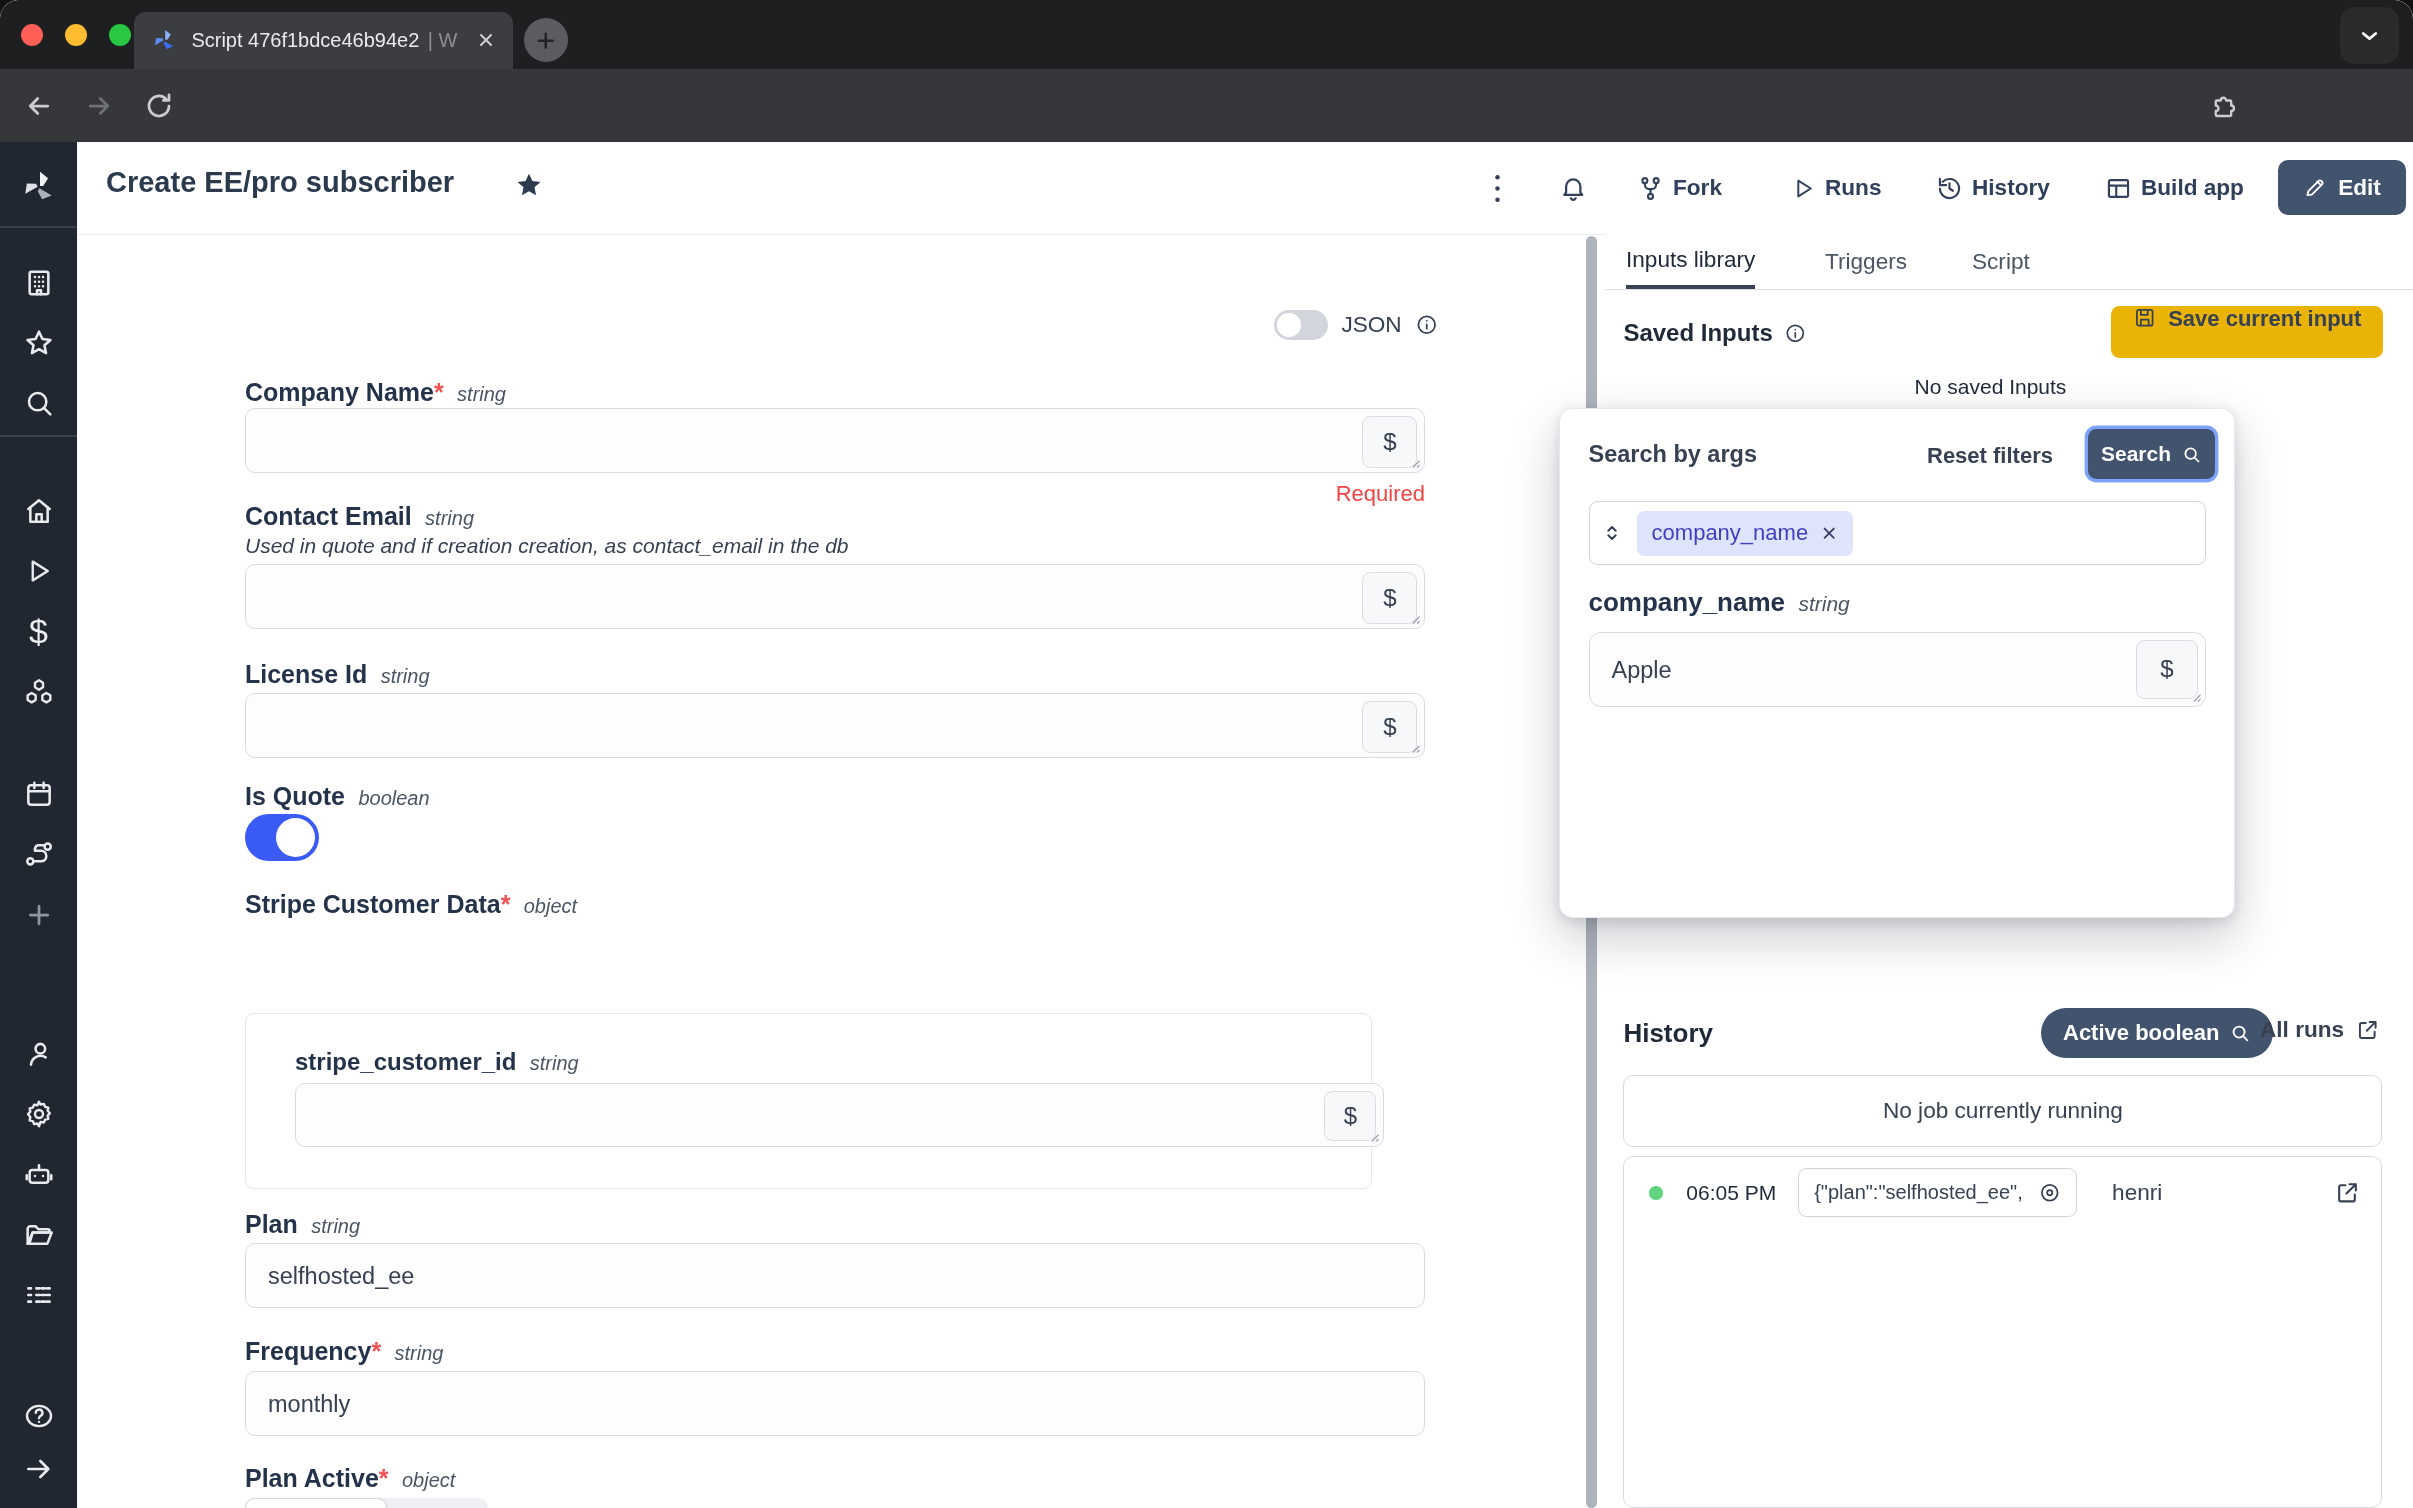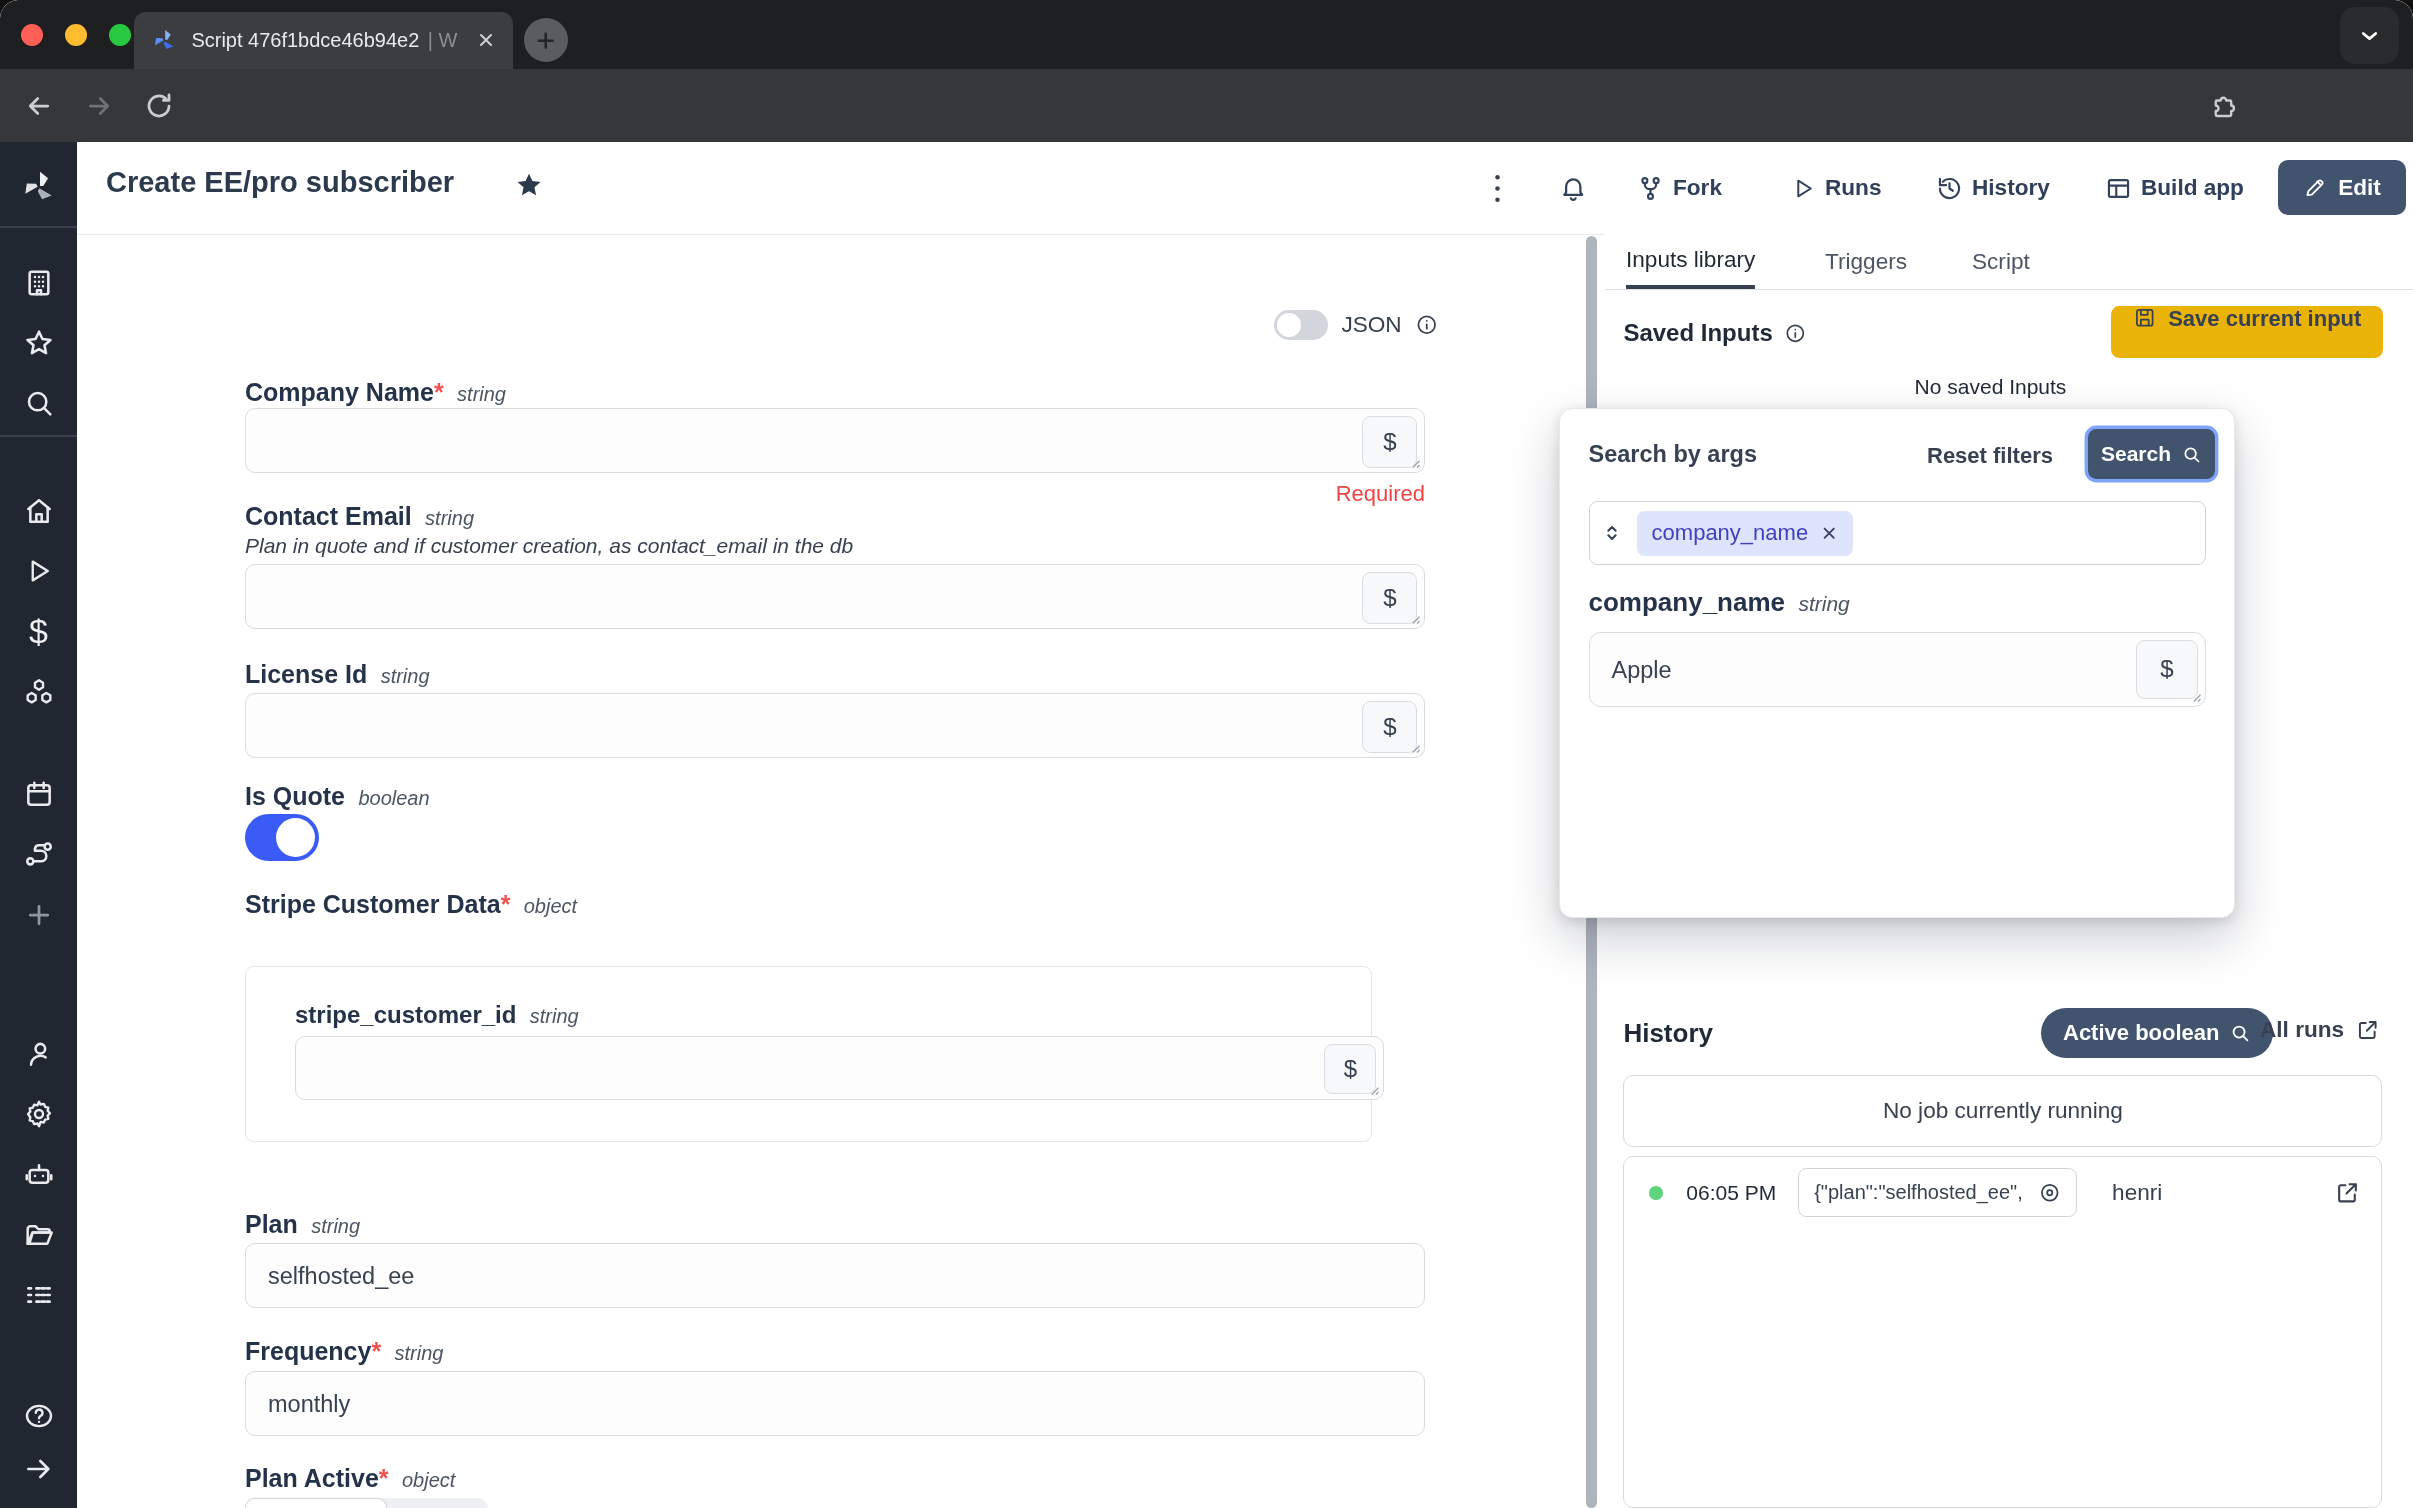--- a/index.html
+++ b/index.html
@@ -336,21 +336,21 @@
         <span class="dollar">$</span>
         <svg class="grip" width="15" height="15" viewBox="0 0 18 18" stroke="#9ca3af" stroke-width="1.6">
             <path d="M15 7 7 15M15 12l-3 3"></path>
           </svg>
       </div>
       <div class="abs" style="left:245px;top:339px;width:1180px;text-align:right;font-size:22px;color:#ef4444">Required</div>
 
       <div class="abs" style="left:245px;top:360px">
         <span class="flabel"><span>Contact Email</span><span class="ftype">string</span></span>
       </div>
-      <div class="abs" style="left:245px;top:392px;font-size:21px;font-style:italic;color:#374151">Plan in quote and if customer creation, as contact_email in the db</div>
+      <div class="abs" style="left:245px;top:392px;font-size:21px;font-style:italic;color:#374151">Used in quote and if creation creation, as contact_email in the db</div>
       <div class="tarea" style="left:245px;top:422px;width:1180px;height:65px">
         <span class="dollar">$</span>
         <svg class="grip" width="15" height="15" viewBox="0 0 18 18" stroke="#9ca3af" stroke-width="1.6">
             <path d="M15 7 7 15M15 12l-3 3"></path>
           </svg>
       </div>
 
       <div class="abs" style="left:245px;top:518px">
         <span class="flabel"><span>License Id</span><span class="ftype">string</span></span>
       </div>
@@ -364,21 +364,21 @@
       <div class="abs" style="left:245px;top:640px">
         <span class="flabel"><span>Is Quote</span><span class="ftype">boolean</span></span>
       </div>
       <div class="abs tg-lg" style="left:245px;top:672px">
           <i></i>
         </div>
 
       <div class="abs" style="left:245px;top:748px">
         <span class="flabel"><span>Stripe Customer Data</span><span class="req">*</span><span class="ftype">object</span></span>
       </div>
-      <div class="abs" style="left:245px;top:824px;width:1127px;height:176px;border:1.7px solid #e3e6ea;border-radius:8.4px;box-sizing:border-box">
+      <div class="abs" style="left:245px;top:871px;width:1127px;height:176px;border:1.7px solid #e3e6ea;border-radius:8.4px;box-sizing:border-box">
         <div class="abs" style="left:49px;top:34px">
           <span class="flabel" style="font-size:24px"><span>stripe_customer_id</span><span class="ftype">string</span></span>
         </div>
         <div class="tarea" style="left:49px;top:69px;width:1089px;height:64px">
           <span class="dollar" style="width:52px;height:50px">$</span>
           <svg class="grip" width="15" height="15" viewBox="0 0 18 18" stroke="#9ca3af" stroke-width="1.6">
               <path d="M15 7 7 15M15 12l-3 3"></path>
             </svg>
         </div>
       </div>

